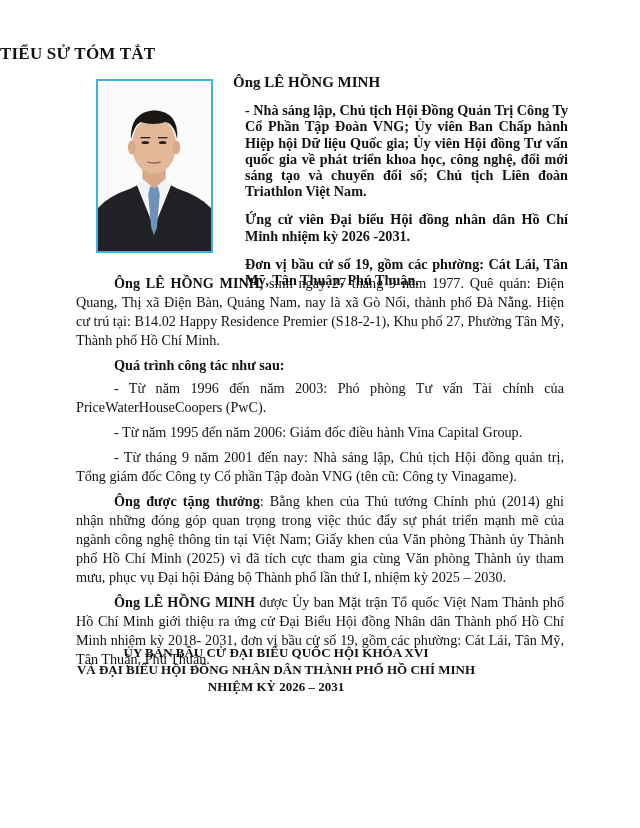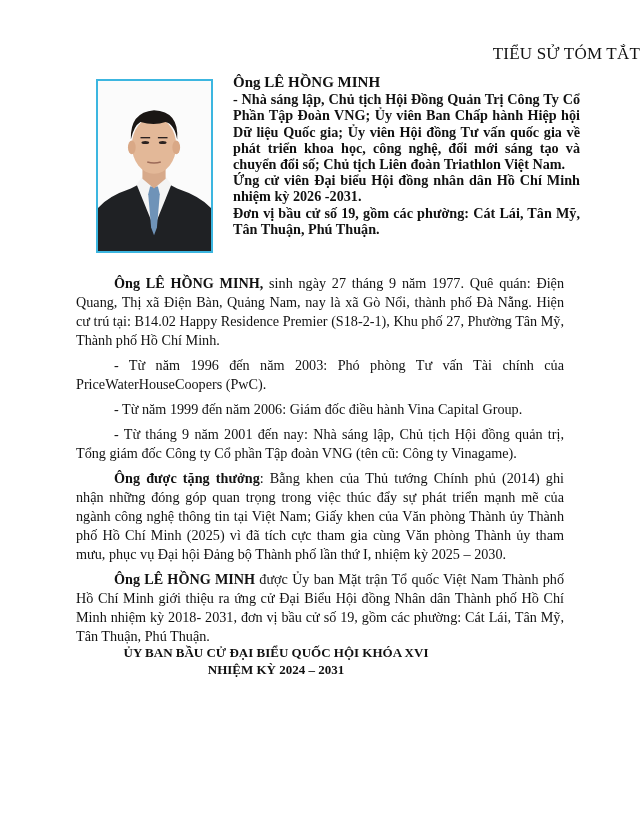--- a/index.html
+++ b/index.html
@@ -1,26 +1,26 @@
 <!DOCTYPE html>
 <html><head>
 <meta charset="utf-8">
 <style>
   html, body { margin: 0; padding: 0; background: #ffffff; }
   body { width: 640px; height: 828px; position: relative; overflow: hidden;
          font-family: "Liberation Serif", "DejaVu Serif", serif; color: #111; }
-  .title { position: absolute; top: 44px; left: 0; width: 640px; text-align: right;
-           font-weight: normal; font-size: 17px; letter-spacing: 0.2px; }
+  .title { position: absolute; top: 44px; left: 0; width: 640px; text-align: left;
+           font-weight: bold; font-size: 17px; letter-spacing: 0.2px; }
   .photo { position: absolute; left: 96px; top: 79px; width: 117px; height: 174px;
            border: 2px solid #3cb6e0; box-sizing: border-box; background: #fdfdfd; overflow: hidden; }
   .photo svg { width: 100%; height: 100%; display: block; }
   .intro { position: absolute; left: 233px; top: 74px; width: 347px;
            font-weight: bold; font-size: 14.2px; line-height: 16.2px; text-align: justify; }
   .intro .name { font-size: 15px; display: block; margin-bottom: 1px; }
-  .intro p { margin: 0; }
+  .intro p { margin: 12px; }
   .body { position: absolute; left: 76px; top: 274px; width: 504px;
           font-size: 14.2px; line-height: 19px; text-align: justify; }
   .body p { margin: 0 16px 6px 0; text-indent: 38px; }
   .body p.tight { margin-bottom: 4px; }
   .b { font-weight: bold; }
   .footer { position: absolute; left: 0; top: 644px; width: 552px; text-align: center;
             font-weight: bold; font-size: 13px; line-height: 17px; }
   .footer div { white-space: nowrap; }
 </style>
 </head>
@@ -60,25 +60,27 @@
 
   <div class="intro">
     <span class="name">Ông LÊ HỒNG MINH</span>
     <p>- Nhà sáng lập, Chủ tịch Hội Đồng Quản Trị Công Ty Cổ Phần Tập Đoàn VNG; Ủy viên Ban Chấp hành Hiệp hội Dữ liệu Quốc gia; Ủy viên Hội đồng Tư vấn quốc gia về phát triển khoa học, công nghệ, đổi mới sáng tạo và chuyển đổi số; Chủ tịch Liên đoàn Triathlon Việt Nam.</p>
     <p>Ứng cử viên Đại biểu Hội đồng nhân dân Hồ Chí Minh nhiệm kỳ 2026 -2031.</p>
     <p>Đơn vị bầu cử số 19, gồm các phường: Cát Lái, Tân Mỹ, Tân Thuận, Phú Thuận.</p>
   </div>
 
   <div class="body">
     <p><span class="b">Ông LÊ HỒNG MINH,</span><span> sinh ngày 27 tháng 9 năm 1977. Quê quán: Điện Quang, Thị xã Điện Bàn, Quảng Nam, nay là xã Gò Nổi, thành phố Đà Nẵng. Hiện cư trú tại: B14.02 Happy Residence Premier (S18-2-1), Khu phố 27, Phường Tân Mỹ, Thành phố Hồ Chí Minh.</span></p>
+    <p class="b tight">Quá trình công tác như sau:</p>
     <p>- Từ năm 1996 đến năm 2003: Phó phòng Tư vấn Tài chính của PriceWaterHouseCoopers (PwC).</p>
-    <p>- Từ năm 1999 đến năm 2006: Giám đốc điều hành Vina Capital Group.</p>
+    <p>- Từ năm 1995 đến năm 2006: Giám đốc điều hành Vina Capital Group.</p>
     <p>- Từ tháng 9 năm 2001 đến nay: Nhà sáng lập, Chủ tịch Hội đồng quản trị, Tổng giám đốc Công ty Cổ phần Tập đoàn VNG (tên cũ: Công ty Vinagame).</p>
     <p><span class="b">Ông được tặng thưởng</span><span>: Bằng khen của Thủ tướng Chính phủ (2014) ghi nhận những đóng góp quan trọng trong việc thúc đẩy sự phát triển mạnh mẽ của ngành công nghệ thông tin tại Việt Nam; Giấy khen của Văn phòng Thành ủy Thành phố Hồ Chí Minh (2025) vì đã tích cực tham gia cùng Văn phòng Thành ủy tham mưu, phục vụ Đại hội Đảng bộ Thành phố lần thứ I, nhiệm kỳ 2025 – 2030.</span></p>
     <p><span class="b">Ông LÊ HỒNG MINH</span><span> được Ủy ban Mặt trận Tổ quốc Việt Nam Thành phố Hồ Chí Minh giới thiệu ra ứng cử Đại Biểu Hội đồng Nhân dân Thành phố Hồ Chí Minh nhiệm kỳ 2018- 2031, đơn vị bầu cử số 19, gồm các phường: Cát Lái, Tân Mỹ, Tân Thuận, Phú Thuận.</span></p>
   </div>
 
   <div class="footer">
     <div>ỦY BAN BẦU CỬ ĐẠI BIỂU QUỐC HỘI KHÓA XVI</div>
-    <div>NHIỆM KỲ 2024 – 2031</div>
+    <div>VÀ ĐẠI BIỂU HỘI ĐỒNG NHÂN DÂN THÀNH PHỐ HỒ CHÍ MINH</div>
+    <div>NHIỆM KỲ 2026 – 2031</div>
   </div>
 
 </div>
 
 </body></html>

